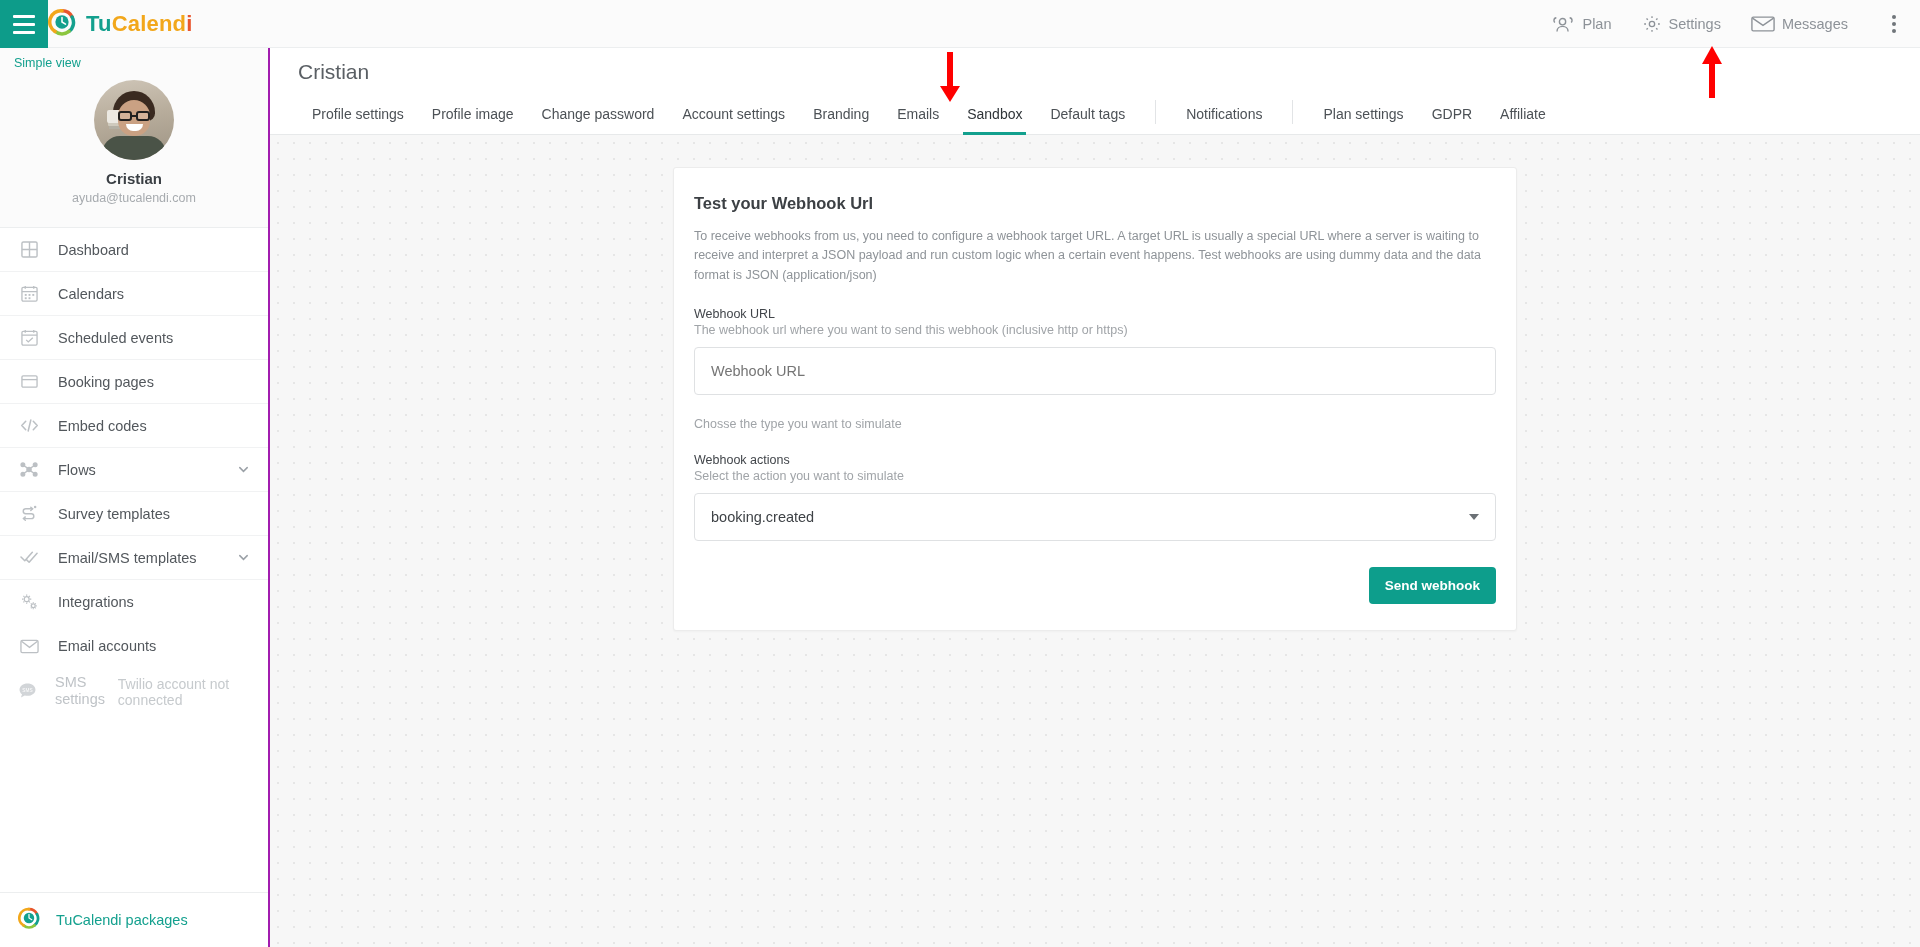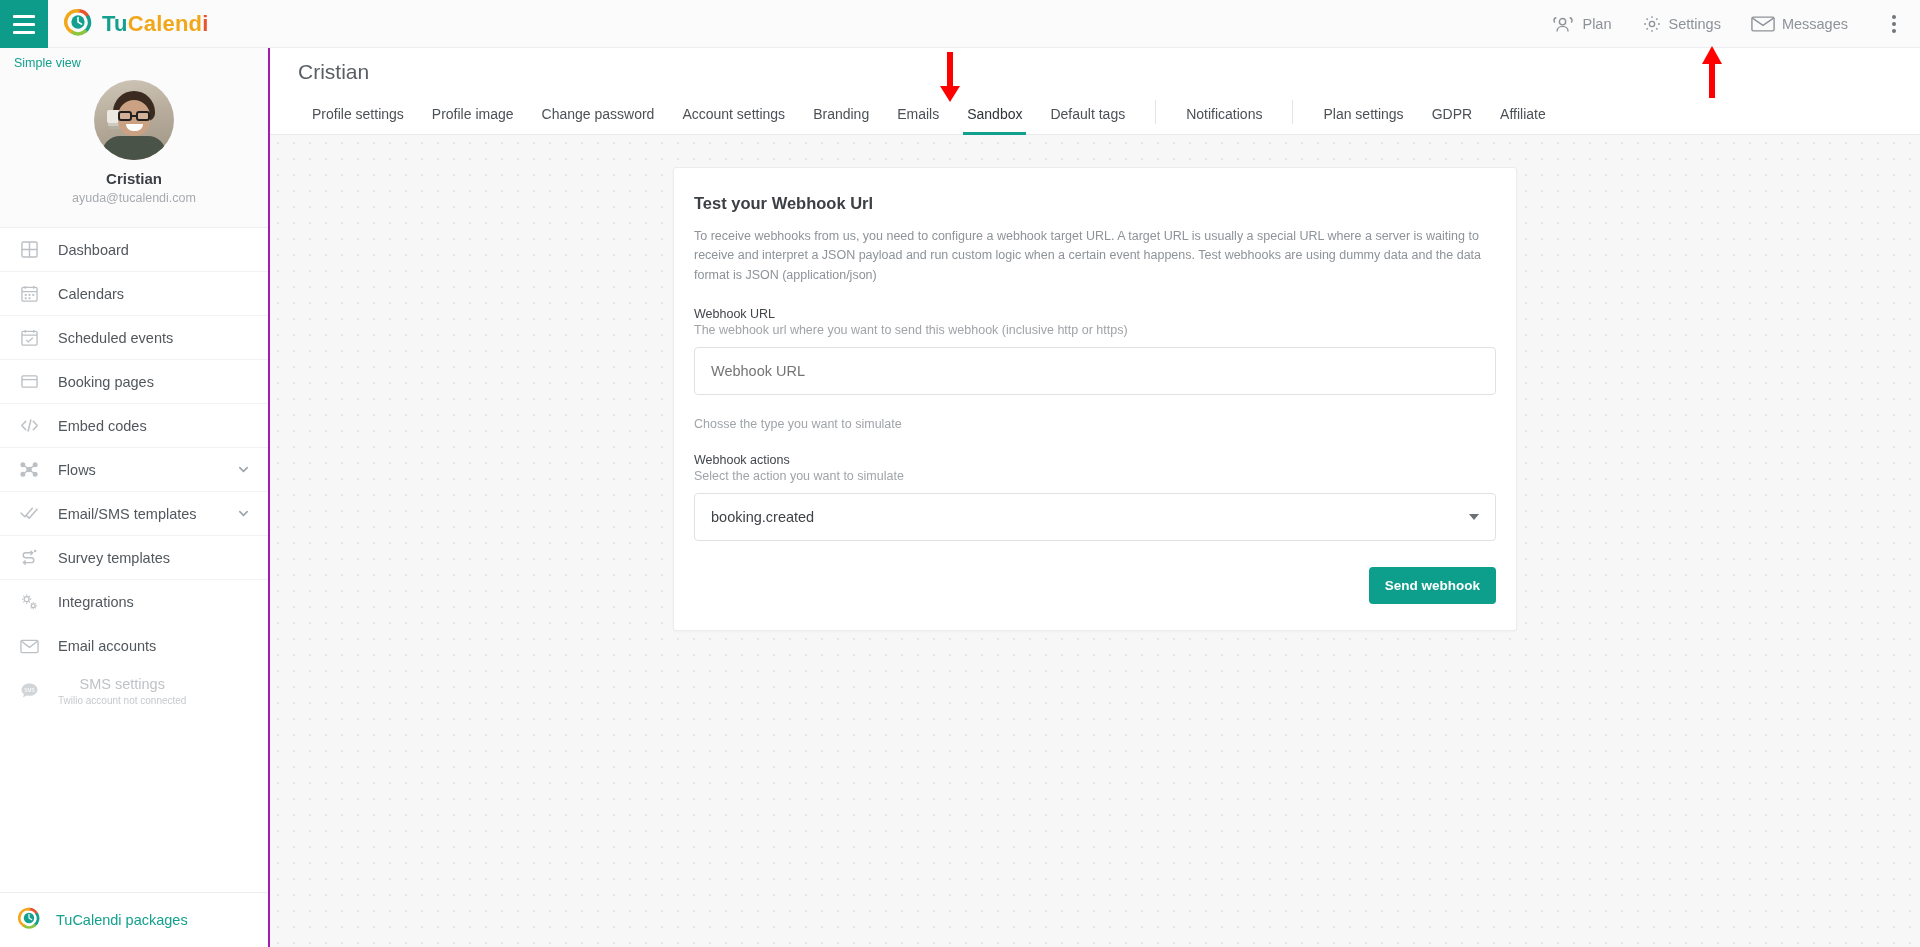--- a/index.html
+++ b/index.html
@@ -17,21 +17,21 @@
     display: flex; align-items: stretch;
     border-bottom: 1px solid #eceeef; position: relative; z-index: 20;
   }
   .hamburger-box {
     width: 48px; height: 48px; background: #0d9c8a;
     display: flex; flex-direction: column; align-items: center; justify-content: center;
     gap: 5px; cursor: pointer;
   }
   .hamburger-box i { display: block; width: 22px; height: 3px; background: #fff; border-radius: 1px; }
 
-  .brand { display: flex; align-items: center; gap: 10px; padding-left: 16px; }
+  .brand { display: flex; align-items: center; gap: 10px; }
   .brand-text { font-size: 22px; font-weight: 700; letter-spacing: .2px; }
   .brand-text .t1 { color: #13a08e; }
   .brand-text .t2 { color: #f2a71b; }
   .brand-text .t3 { color: #e8552d; }
 
   .topbar-spacer { flex: 1; }
   .topnav { display: flex; align-items: center; gap: 30px; padding-right: 14px; }
   .topnav-item { display: flex; align-items: center; gap: 7px; color: #8d9298; font-size: 14.5px; cursor: pointer; }
   .topnav-item svg { display: block; }
   .kebab { display: flex; flex-direction: column; gap: 3px; padding: 6px 10px 6px 14px; cursor: pointer; }
@@ -75,22 +75,22 @@
     display: flex; align-items: center; gap: 18px;
     height: 44px; padding: 0 18px 0 18px; cursor: pointer;
     border-bottom: 1px solid #f1f2f3; position: relative;
   }
   .nav-item.tall { height: 46px; }
   .nav-item .ico { width: 22px; display: flex; justify-content: center; color: #b9bdc1; }
   .nav-item .label { font-size: 14.5px; color: #52575c; }
   .nav-item .chev { margin-left: auto; color: #9aa0a6; display: flex; }
   .nav-item.disabled .label { color: #bfc3c7; }
   .nav-item.disabled .sub { color: #c6cacd; }
-  .nav-item .stack { display: flex; flex-direction: column; line-height: 1.15; text-align: center; }
-  .nav-item .sub { font-size: 10px; color: #b5b9bd; margin-top: 2px; }
+  .nav-item .stack { display: flex; flex-direction: row; line-height: 1.15; }
+  .nav-item .sub { font-size: 14px; color: #b5b9bd; margin-top: 2px; }
   .nav-sep-none { border-bottom: none; }
 
   .sidebar-footer {
     border-top: 1px solid #eceeef; padding: 14px 18px; display: flex;
     align-items: center; gap: 16px; cursor: pointer;
   }
   .sidebar-footer .label { color: #13a08e; font-size: 14.5px; }
 
   
   .main { flex: 1; display: flex; flex-direction: column; min-width: 0; position: relative; background: #fff; }
@@ -318,41 +318,41 @@
           <span class="label">Flows</span>
           <span class="chev">
             <svg width="13" height="13" viewBox="0 0 14 14" fill="none" stroke="#9aa0a6" stroke-width="1.6" stroke-linecap="round">
                 <path d="M3 5l4 4 4-4"></path>
               </svg>
           </span>
         </div>
 
         <div class="nav-item">
           <span class="ico">
+            <svg width="18" height="17" viewBox="0 0 19 18" fill="none" stroke="#bcc0c4" stroke-width="1.5" stroke-linecap="round">
+              <path d="M13 4H6a2.6 2.6 0 0 0 0 5.2h6a2.6 2.6 0 0 1 0 5.2H4"></path>
+              <path d="M11.4 2.3L13.4 4l-2 1.8M5.6 12.6L3.6 14.4l2 1.8"></path>
+              <circle cx="16" cy="2.2" r="1.3" fill="#bcc0c4" stroke="none"></circle>
+            </svg>
+          </span>
+          <span class="label">Survey templates</span>
+        </div>
+
+        <div class="nav-item">
+          <span class="ico">
             <svg width="19" height="17" viewBox="0 0 20 18" fill="none" stroke="#bcc0c4" stroke-width="1.6" stroke-linecap="round" stroke-linejoin="round">
               <path d="M1 8.5l4 4L13 3.5M7 11.5l2.6 2.6L18 4.5"></path>
             </svg>
           </span>
           <span class="label">Email/SMS templates</span>
           <span class="chev">
             <svg width="13" height="13" viewBox="0 0 14 14" fill="none" stroke="#9aa0a6" stroke-width="1.6" stroke-linecap="round">
                 <path d="M3 5l4 4 4-4"></path>
               </svg>
           </span>
-        </div>
-
-        <div class="nav-item">
-          <span class="ico">
-            <svg width="18" height="17" viewBox="0 0 19 18" fill="none" stroke="#bcc0c4" stroke-width="1.5" stroke-linecap="round">
-              <path d="M13 4H6a2.6 2.6 0 0 0 0 5.2h6a2.6 2.6 0 0 1 0 5.2H4"></path>
-              <path d="M11.4 2.3L13.4 4l-2 1.8M5.6 12.6L3.6 14.4l2 1.8"></path>
-              <circle cx="16" cy="2.2" r="1.3" fill="#bcc0c4" stroke="none"></circle>
-            </svg>
-          </span>
-          <span class="label">Survey templates</span>
         </div>
 
 
         <div class="nav-item nav-sep-none">
           <span class="ico">
             <svg width="19" height="18" viewBox="0 0 20 19" fill="none" stroke="#bcc0c4" stroke-width="1.3">
               <circle cx="7" cy="6.5" r="2.6"></circle>
               <path d="M7 1.6v1.4M7 10v1.4M11.9 6.5h-1.4M3.5 6.5H2.1M10.4 3.1l-1 1M4.6 8.9l-1 1M10.4 9.9l-1-1M4.6 4.1l-1-1"></path>
               <circle cx="14" cy="13.5" r="2"></circle>
               <path d="M14 9.8v1M14 16.2v1M17.7 13.5h-1M12.3 13.5h-1M16.6 10.9l-.7.7M12.1 15.4l-.7.7M16.6 16.1l-.7-.7M12.1 11.6l-.7-.7"></path>

